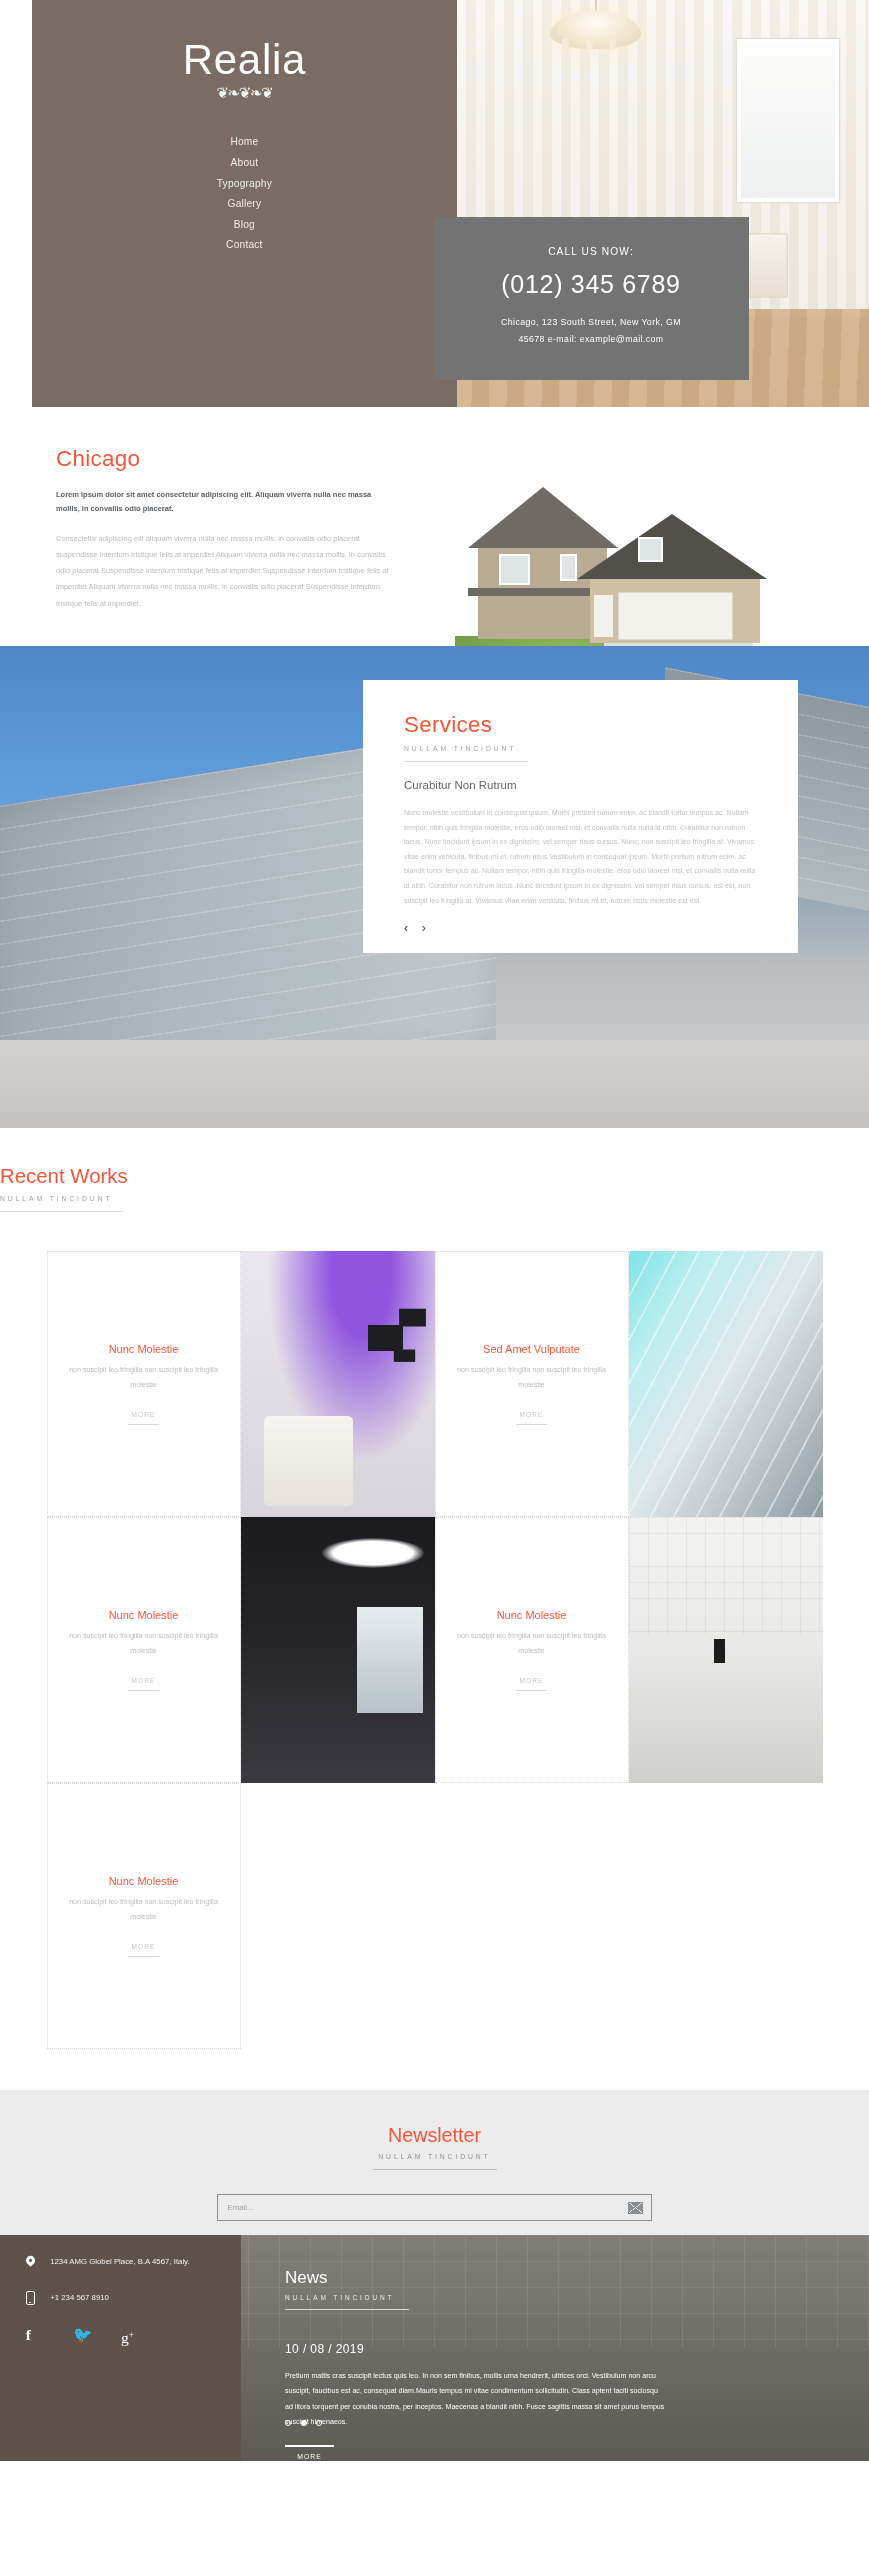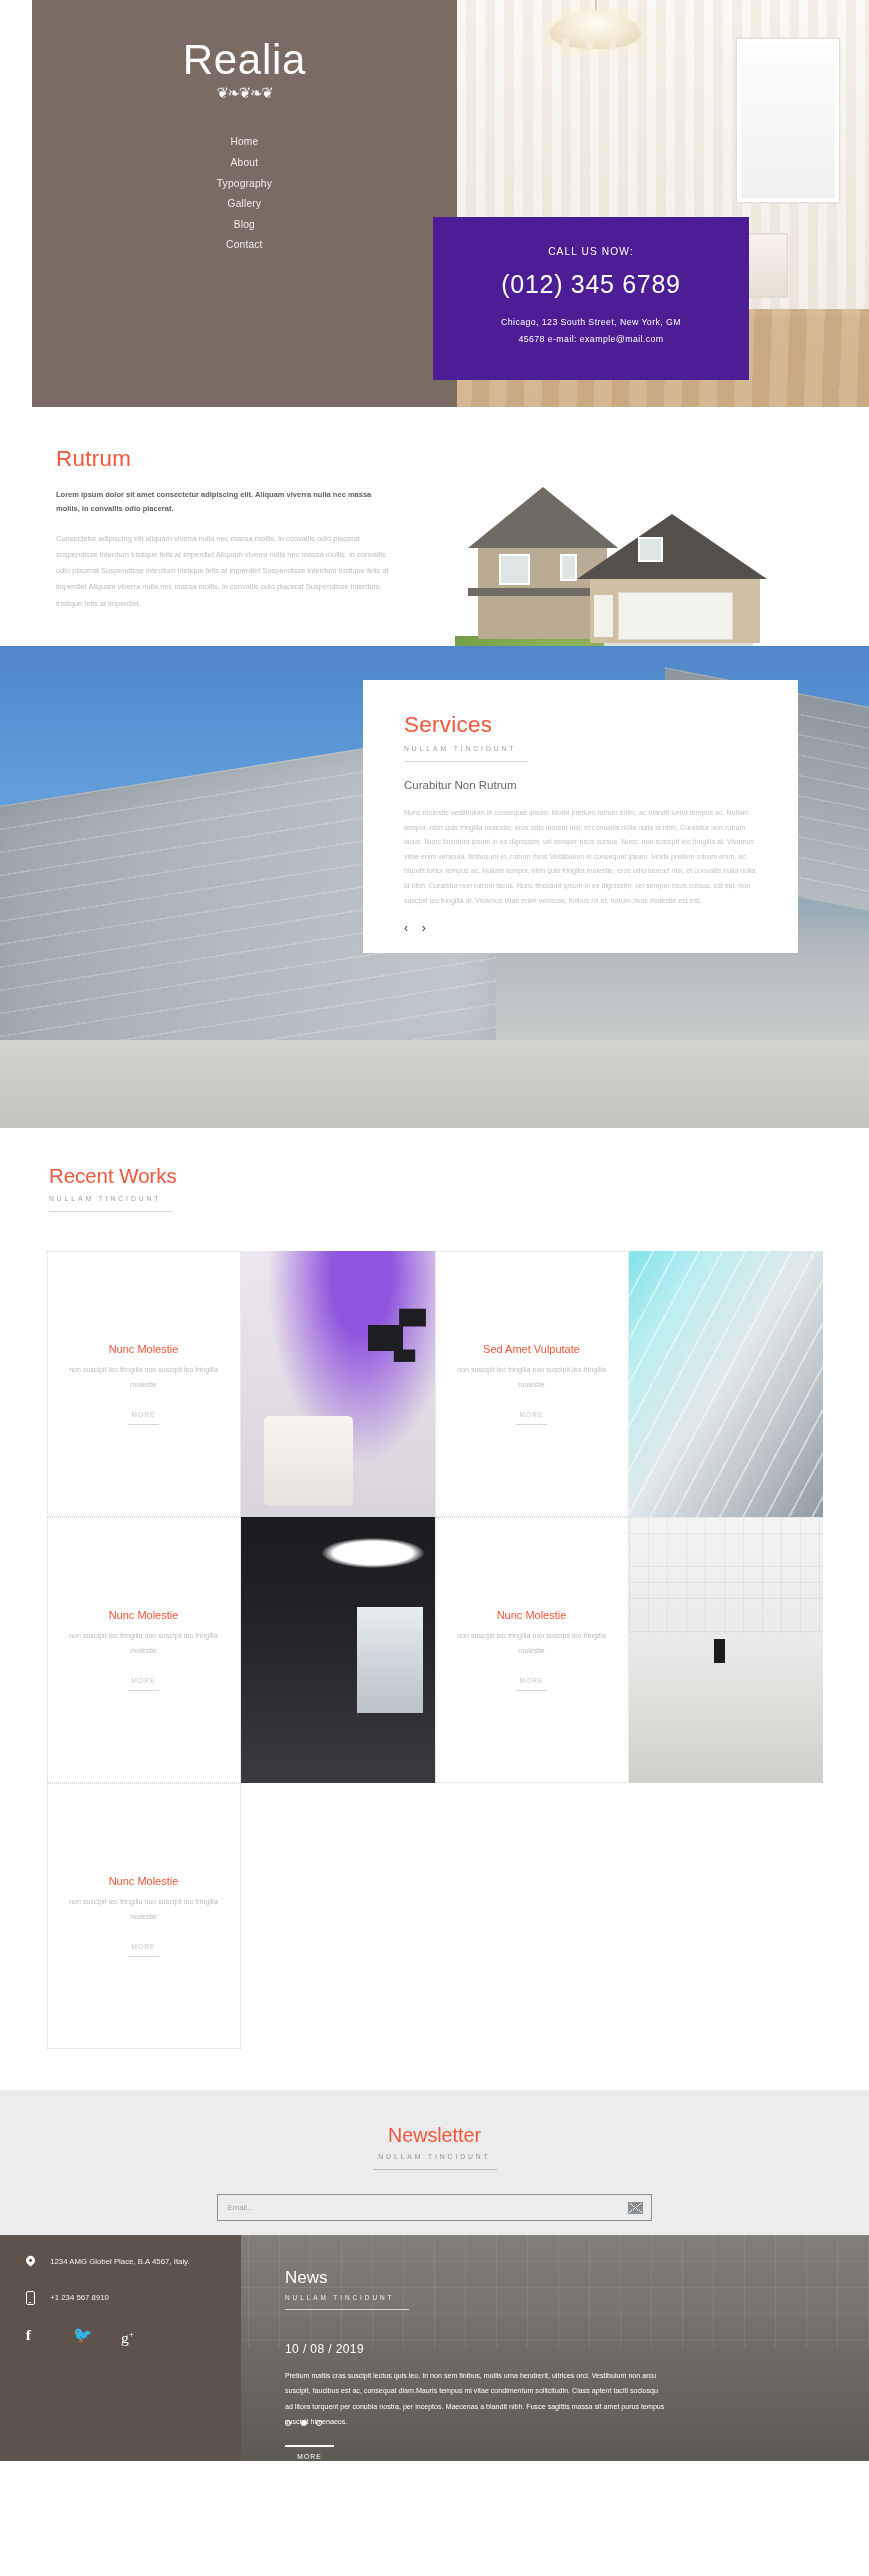--- a/index.html
+++ b/index.html
@@ -67,21 +67,21 @@
     position:absolute; right:81px; bottom:109px; width:81px; height:65px;
     background: linear-gradient(180deg,#f7f3ec,#e7ded1); border-radius:2.7px;
     box-shadow: inset 0 0 0 1.4px #e2d9c9;
   }
   .room-sofa {
     position:absolute; left:41px; bottom:81px; width:102px; height:41px;
     background: linear-gradient(180deg,#f1ece4,#ddd4c6); border-radius:5.4px;
   }
   .hero-cta {
     position: absolute; left: 433px; top: 217px; width: 316px; height: 163px;
-    background: #4c1d95; color: #ffffff; text-align: center;
+    background: #737373; color: #ffffff; text-align: center;
     padding: 28.5px 20.4px 0 20.4px; z-index: 5;
   }
   .cta-kicker { font-size: 10.2px; letter-spacing: 1.1px; font-weight: 400; }
   .cta-phone { font-size: 25px; margin-top: 13.6px; font-weight: 300; letter-spacing: 0.7px; }
   .cta-addr { font-size: 8.8px; line-height: 1.9; margin-top: 15px; letter-spacing: 0.4px; }
 
   
   .welcome { width: 869px; padding: 39px 0 34px 0; display: flex; background:#fff; }
   .welcome-text { width: 421px; padding-left: 56px; }
   .sec-title-orange {
@@ -149,21 +149,21 @@
     font-size: 6.8px; color: #9a9ea1; letter-spacing: 2.9px; margin-top: 7.5px;
   }
   .sec-rule { width: 124px; height: 0.7px; background: #d8dadb; margin-top: 8.8px; }
   .svc-h3 { margin-top: 17.7px; font-size: 11.5px; color: #62666a; font-weight: 400; }
   .svc-body { margin-top: 15px; font-size: 7.1px; line-height: 2.05; color: #bfc2c4; }
   .svc-arrows { margin-top: 13.6px; display: flex; gap: 13.6px; }
   .svc-arrows span { font-size: 12.2px; color: #3a3a3a; cursor: pointer; line-height: 1; }
 
   
   .works { width: 869px; padding: 37px 0 41px 0; background: #fff; }
-  .works-head { padding-left: 49px; }
+  .works-head { }
   .works-title { color: #f4563a; font-size: 20.4px; font-weight: 300; }
   .grid {
     margin: 39px auto 0 auto; width: 776px;
     display: grid; grid-template-columns: repeat(4, 1fr); grid-auto-rows: 133px;
   }
   .cell { position: relative; }
   .cell-text {
     background:#fff; border: 0.7px dotted #d8d8d8; text-align: center;
     display: flex; flex-direction: column; align-items: center; justify-content: center;
     padding: 9.5px 17.7px;
@@ -334,21 +334,21 @@
     <div class="cta-phone">(012) 345 6789</div>
     <div class="cta-addr">
       <div>Chicago, 123 South Street, New York, GM</div>
       <div>45678 e-mail: example@mail.com</div>
     </div>
   </div>
 </section>
 
 <section class="welcome">
   <div class="welcome-text">
-    <h2 class="sec-title-orange">Rutrum</h2>
+    <h2 class="sec-title-orange">Chicago</h2>
     <p class="welcome-lead">Lorem ipsum dolor sit amet consectetur adipiscing elit. Aliquam viverra nulla nec massa mollis, in convallis odio placerat.</p>
     <p class="welcome-body">Consectetur adipiscing elit aliquam viverra nulla nec massa mollis, in convallis odio placerat suspendisse interdum tristique felis at imperdiet Aliquam viverra nulla nec massa mollis, in convallis odio placerat Suspendisse interdum tristique felis at imperdiet Suspendisse interdum tristique felis at imperdiet Aliquam viverra nulla nec massa mollis, in convallis odio placerat Suspendisse interdum tristique felis at imperdiet.</p>
   </div>
   <div class="welcome-img">
     <div class="house">
       <div class="h-lawn"></div>
       <div class="h-drive"></div>
       <div class="h-wallA"></div>
       <div class="h-wallB"></div>
       <div class="h-roofA"></div>

